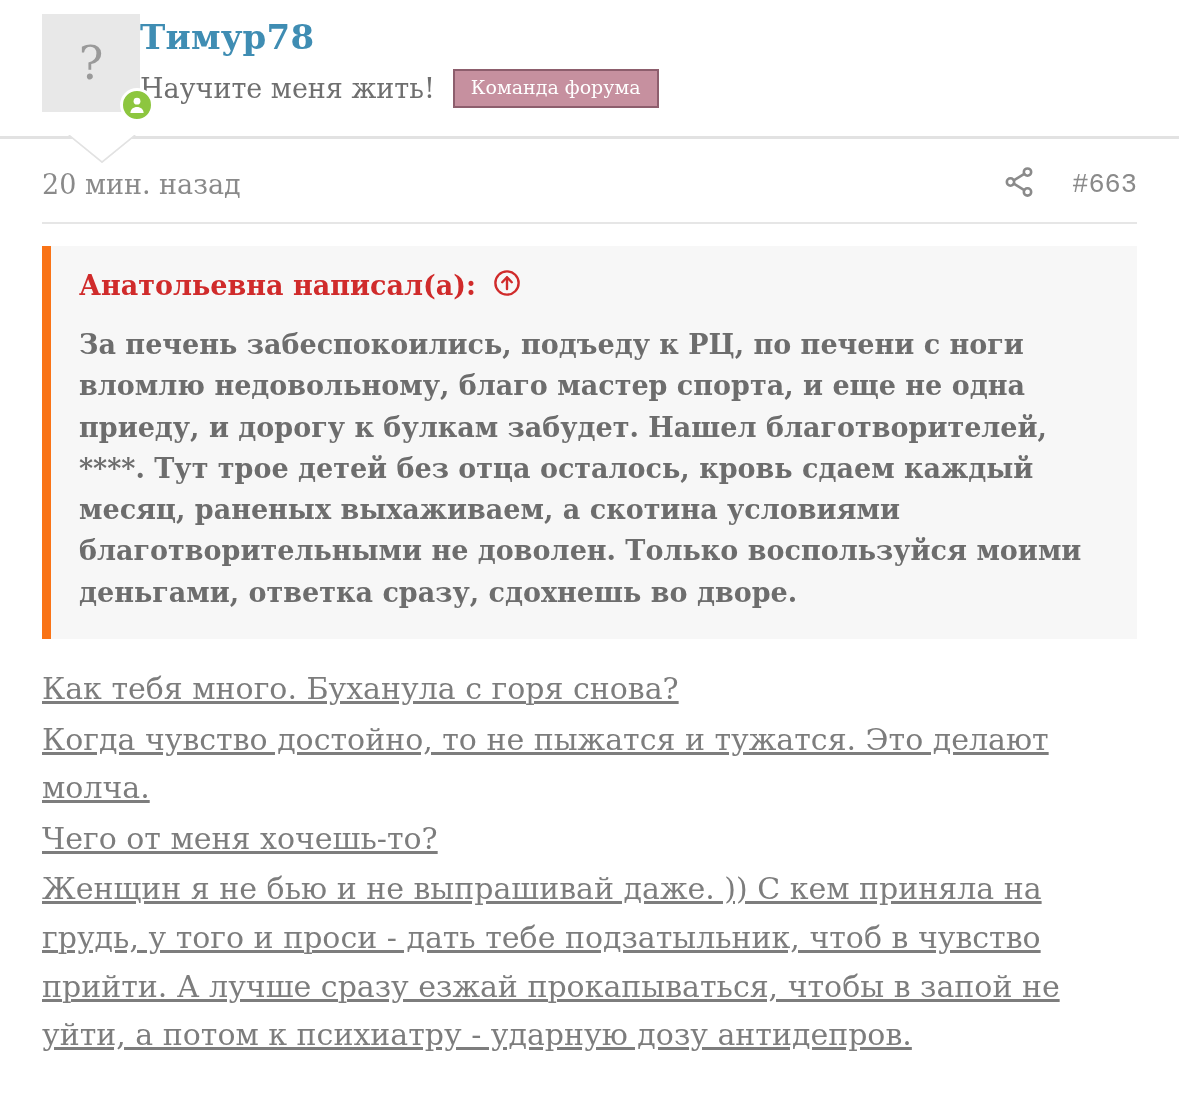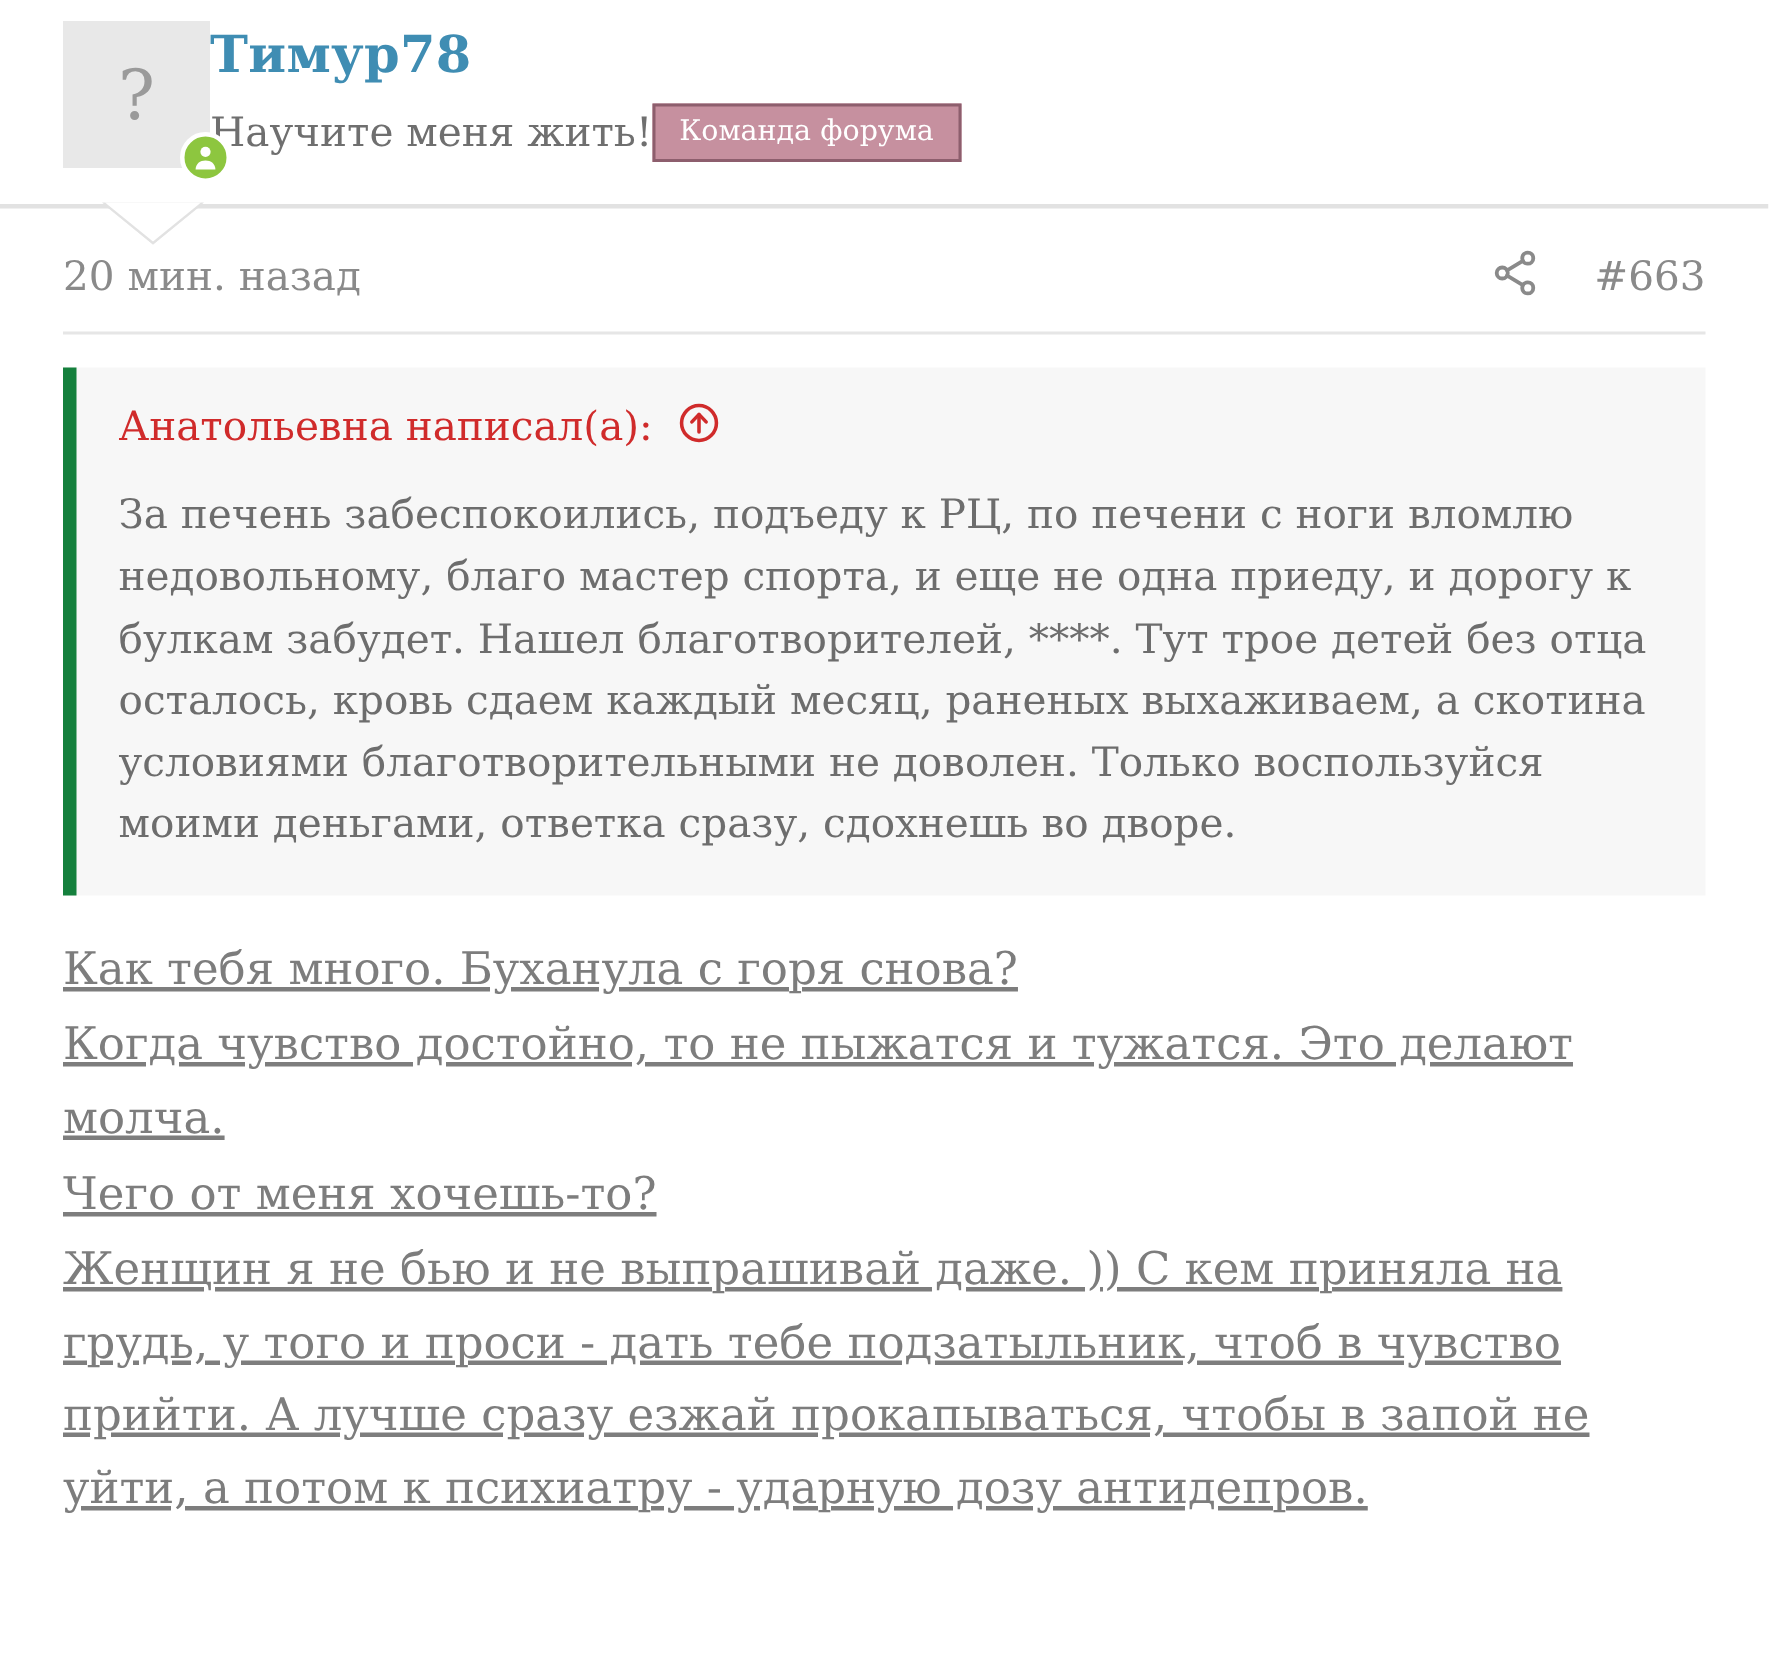--- a/index.html
+++ b/index.html
@@ -70,20 +70,21 @@
     font-weight: bold;
     font-size: 34px;
     color: #3f8db3;
     line-height: 1.15;
     letter-spacing: 0.2px;
   }
   .user-subline {
     display: flex;
     align-items: center;
     margin-top: 12px;
+    gap: 18px;
   }
   .user-title {
     font-size: 27px;
     color: #6f6f6f;
     white-space: nowrap;
   }
   .badge {
     display: inline-block;
     background: #c6909f;
     color: #ffffff;
@@ -133,39 +134,41 @@
     box-sizing: border-box;
   }
   .timestamp {
     font-size: 27px;
     color: #8a8a8a;
   }
   .meta-right {
     display: flex;
     align-items: center;
     gap: 36px;
+    font-family: Liberation Mono, monospace;
   }
   .share-icon { display: block; color: #8a8a8a; }
   .post-number {
     font-size: 27px;
     color: #8a8a8a;
   }
   .meta-rule {
     height: 2px;
     background: #e6e6e6;
     margin: 0 42px;
   }
 
   
   .quote {
     margin: 22px 42px 0 42px;
     background: #f7f7f7;
-    border-left: 9px solid #15803d;
+    border-left: 9px solid #f97316;
     padding: 22px 30px 26px 28px;
     box-sizing: border-box;
+    font-weight: bold;
   }
   .quote-head {
     display: flex;
     align-items: center;
     gap: 16px;
     margin-bottom: 22px;
   }
   .quote-author {
     color: #d02b2b;
     font-size: 27px;

